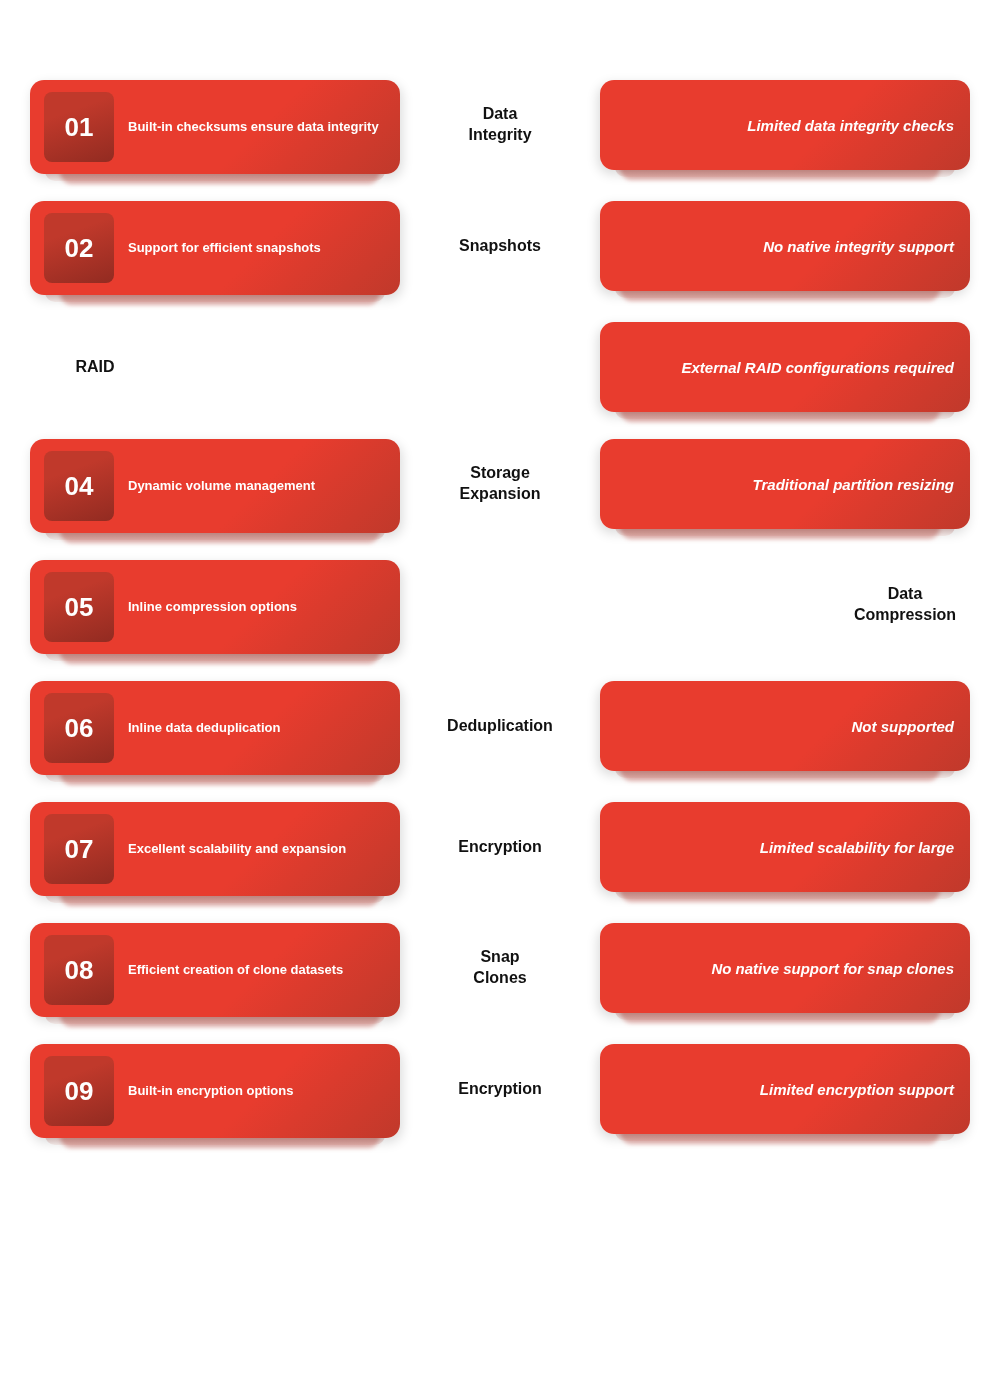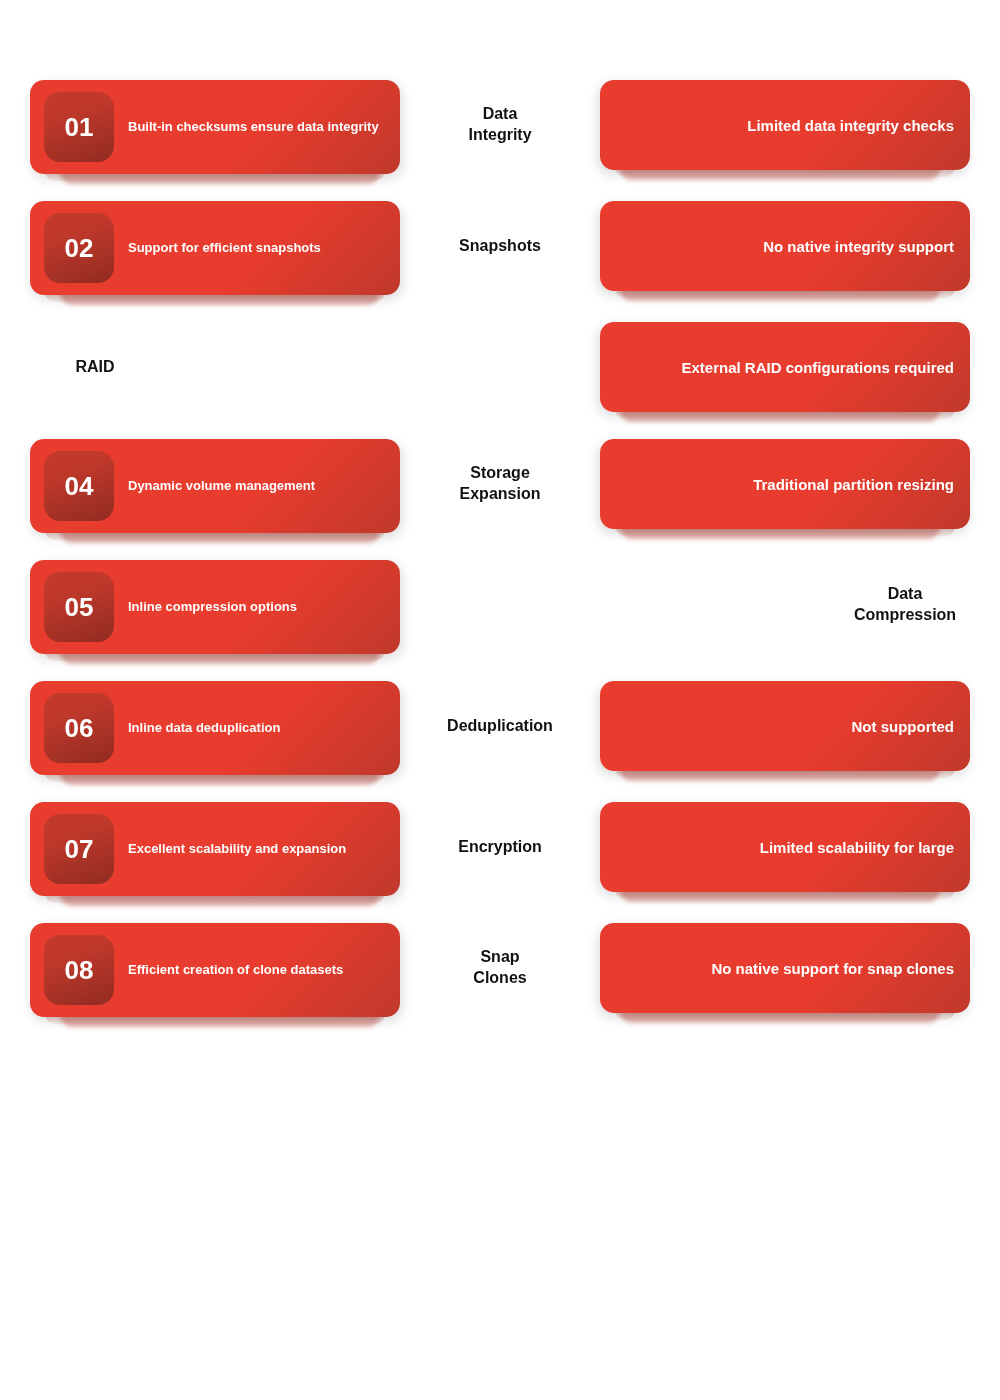--- a/index.html
+++ b/index.html
@@ -77,21 +77,21 @@
       border-radius: 0 0 12px 12px;
       filter: blur(2px);
       z-index: -1;
     }
 
     .zfs-number-box {
       min-width: 70px;
       width: 70px;
       height: 70px;
       background: linear-gradient(160deg, #c0392b 30%, #922b21 100%);
-      border-radius: 16px;
+      border-radius: 8px;
       display: flex;
       align-items: center;
       justify-content: center;
       font-size: 26px;
       font-weight: 900;
       color: white;
       margin: 0 14px;
       flex-shrink: 0;
     }
 
@@ -117,20 +117,21 @@
       width: 370px;
       background: linear-gradient(135deg, #e83c2e 60%, #c0392b 100%);
       border-radius: 14px 14px 14px 14px;
       display: flex;
       align-items: center;
       justify-content: flex-end;
       min-height: 90px;
       padding: 20px 16px;
       position: relative;
       box-shadow: -2px 4px 12px rgba(0,0,0,0.15);
+      font-style: italic;
     }
 
     .ext4-card::after {
       content: '';
       position: absolute;
       bottom: -10px;
       left: 20px;
       right: 30px;
       height: 14px;
       background: rgba(180, 40, 30, 0.35);
@@ -312,13 +313,31 @@
       <div class="center-col">
         <div class="center-label">Snap<br>Clones</div>
       </div>
       <div class="side-col">
         <div class="ext4-card">
           <div class="ext4-text">No native support for snap clones</div>
         </div>
         <div class="curl"></div>
       </div>
     </div>
+    <div class="row-wrapper">
+      <div class="side-col">
+        <div class="zfs-card">
+          <div class="zfs-number-box">09</div>
+          <div class="zfs-text">Built-in encryption options</div>
+        </div>
+        <div class="curl"></div>
+      </div>
+      <div class="center-col">
+        <div class="center-label">Encryption</div>
+      </div>
+      <div class="side-col">
+        <div class="ext4-card">
+          <div class="ext4-text">Limited encryption support</div>
+        </div>
+        <div class="curl"></div>
+      </div>
+    </div>
   </div>
 
 </body></html>

